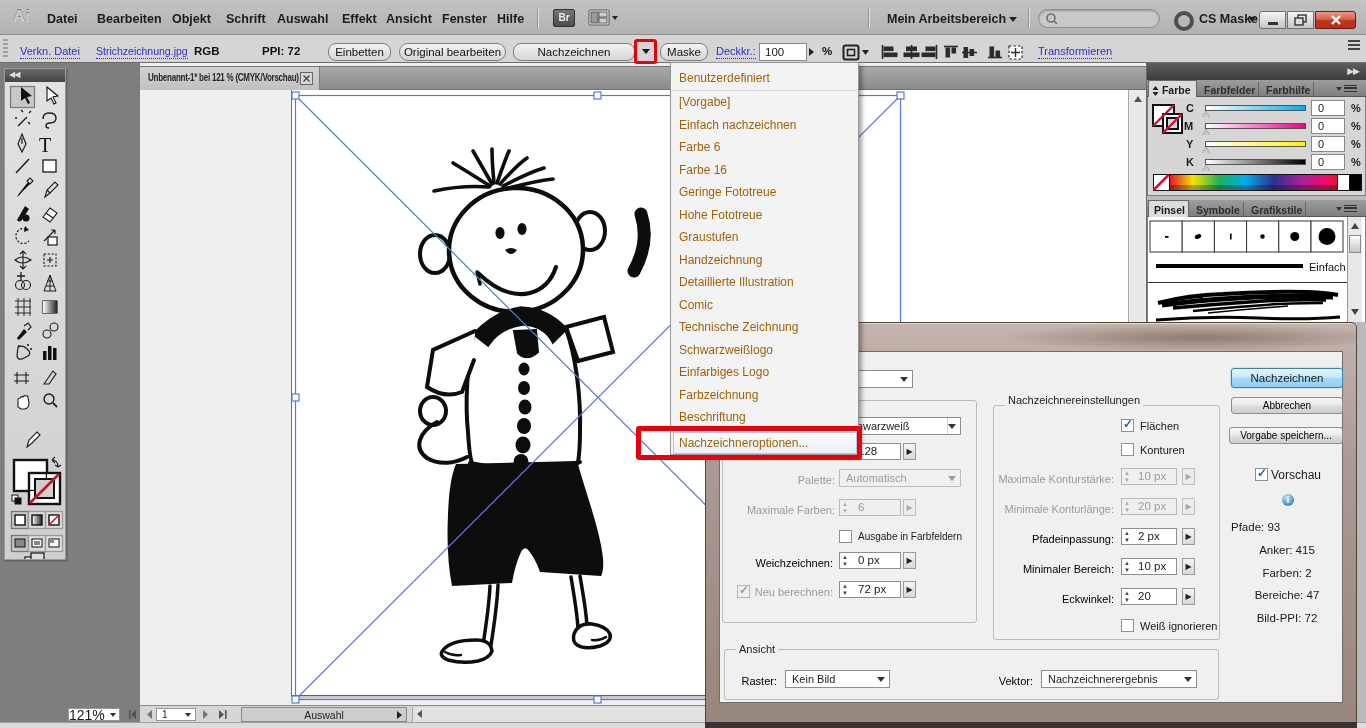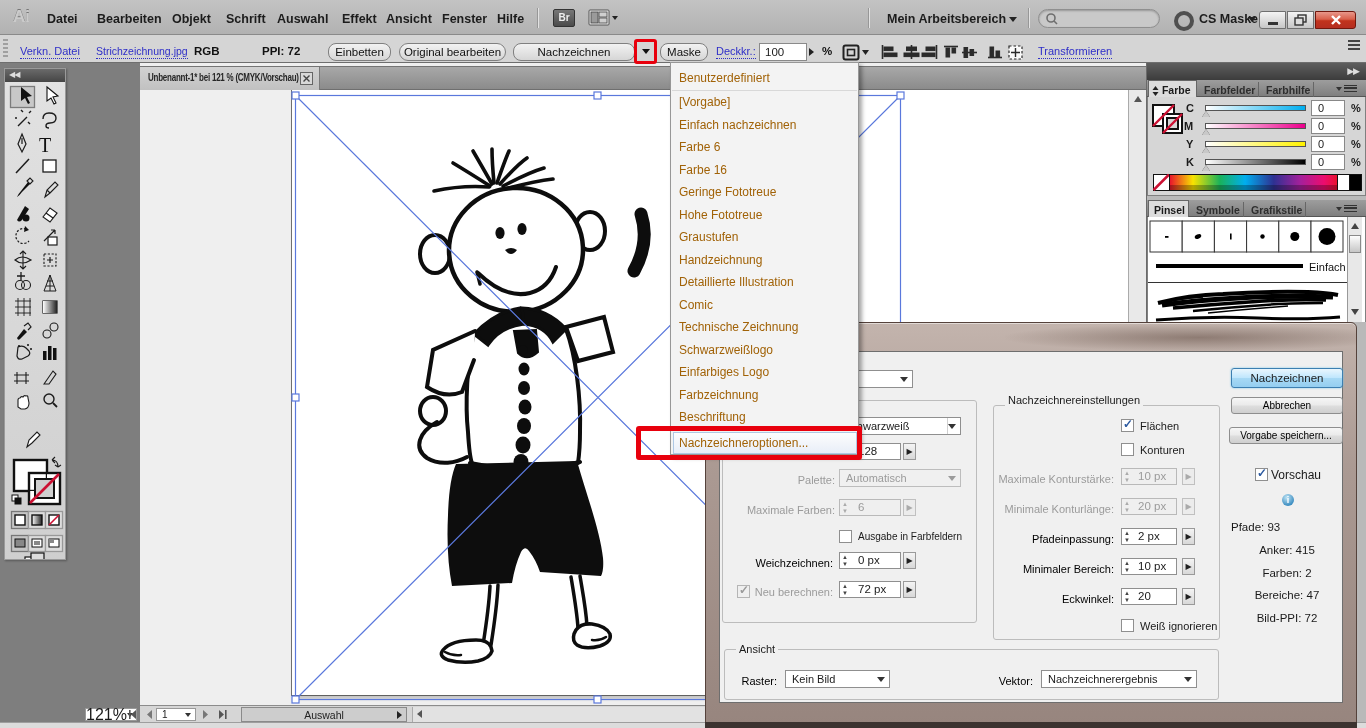--- a/index.html
+++ b/index.html
@@ -251,21 +251,21 @@
         </g>
       </g>
     </svg>
   </div>
 
   <div class="abs" style="left:988px;top:27px;width:18px;height:615px;background:#e9e9e9;border-left:1px solid #aaa;">
     <div class="abs" style="left:5px;top:6px;width:0;height:0;border-left:4px solid transparent;border-right:4px solid transparent;border-bottom:6px solid #555;"></div>
   </div>
 
   <div class="abs" style="left:0;top:642px;width:1006px;height:17px;background:#d6d6d6;border-top:1px solid #8c8c8c;">
-    <div class="abs" style="left:-72px;top:2px;width:52px;height:13px;background:#fff;border:1px solid #999;font-size:16px;line-height:12px;padding-left:0;margin-left:17px;">121%<span style="position:absolute;right:3px;top:4px;width:0;height:0;border-left:3.5px solid transparent;border-right:3.5px solid transparent;border-top:4px solid #333;"></span></div>
+    <div class="abs" style="left:-72px;top:2px;width:52px;height:13px;background:#fff;border:1px solid #999;font-size:14px;line-height:12px;padding-left:0;">121%<span style="position:absolute;right:3px;top:4px;width:0;height:0;border-left:3.5px solid transparent;border-right:3.5px solid transparent;border-top:4px solid #333;"></span></div>
     <svg class="abs" style="left:-12px;top:3px;" width="28" height="11" viewBox="0 0 28 11">
         <path d="M8 1 L3 5.5 L8 10 Z" fill="#555"></path>
         <rect x="1" y="1" width="1.6" height="9" fill="#555"></rect>
         <path d="M24 1 L19 5.5 L24 10 Z" fill="#777"></path>
       </svg>
     <div class="abs" style="left:16px;top:2px;width:40px;height:13px;background:#fff;border:1px solid #999;font-size:10px;line-height:12px;padding-left:5px;">1<span style="position:absolute;right:4px;top:4px;width:0;height:0;border-left:3.5px solid transparent;border-right:3.5px solid transparent;border-top:4px solid #333;"></span></div>
     <svg class="abs" style="left:61px;top:3px;" width="30" height="11" viewBox="0 0 30 11">
         <path d="M2 1 L7 5.5 L2 10 Z" fill="#777"></path>
         <path d="M18 1 L23 5.5 L18 10 Z" fill="#555"></path>
         <rect x="24" y="1" width="1.6" height="9" fill="#555"></rect>

